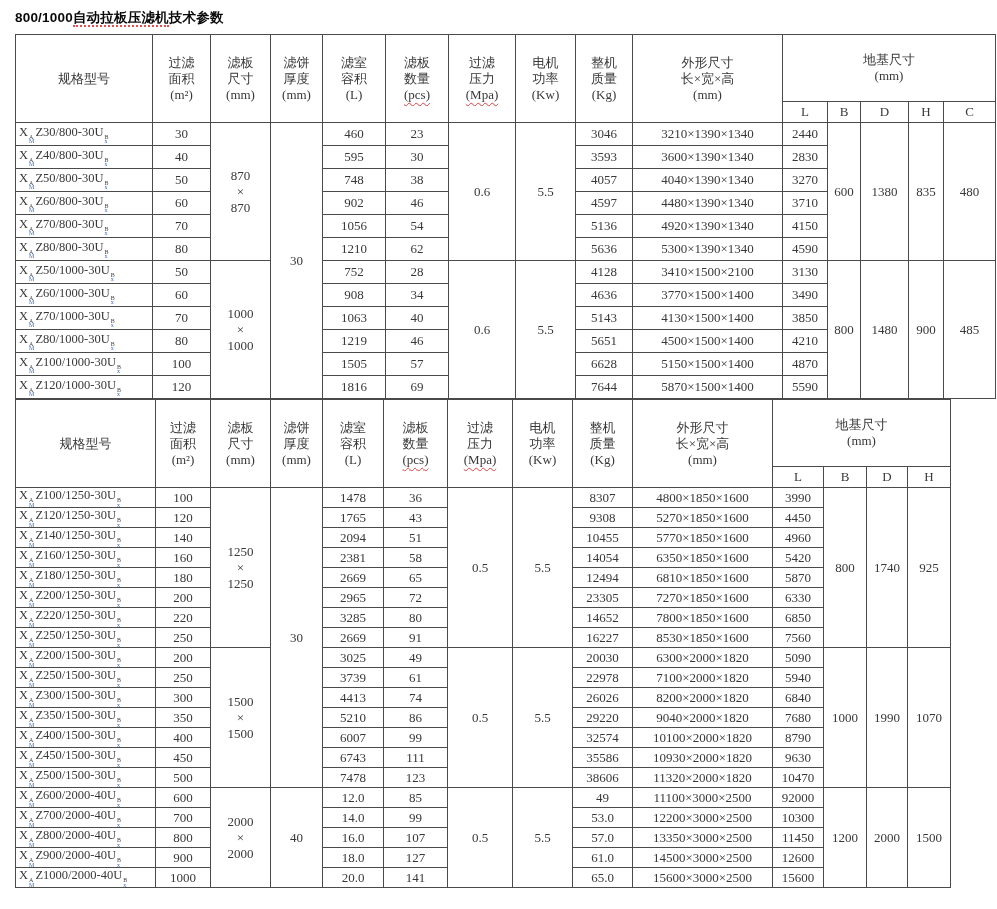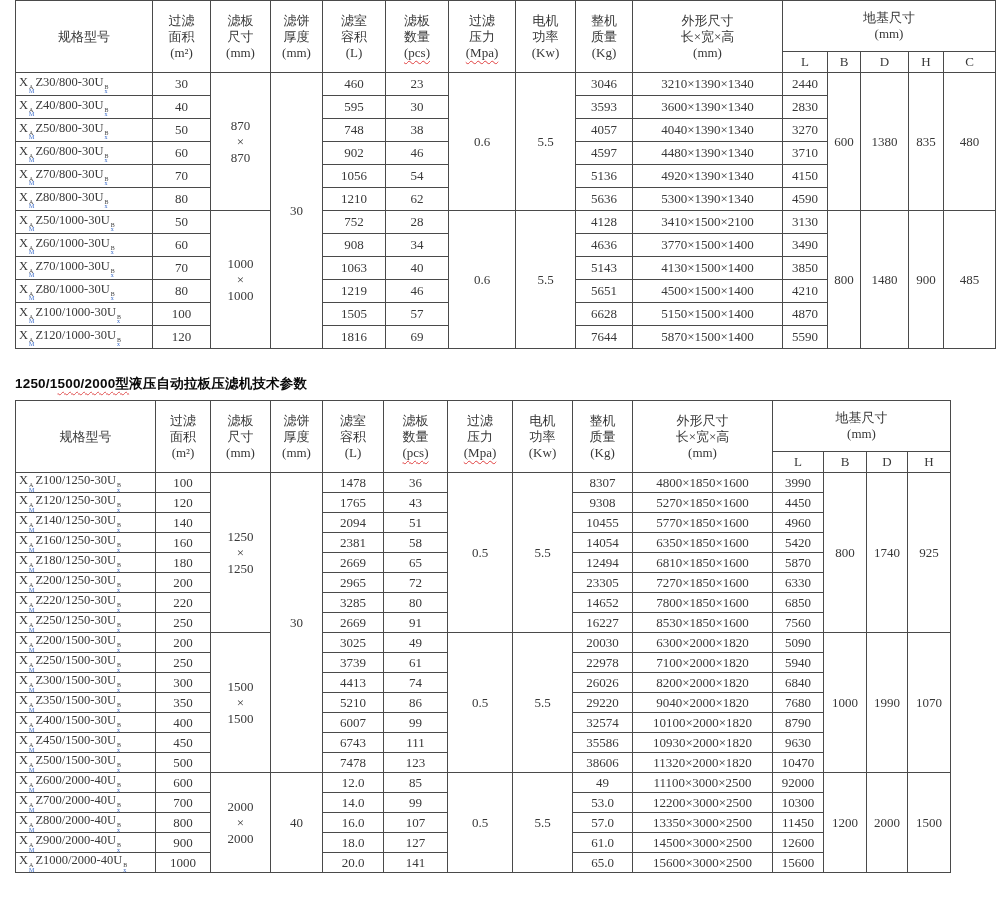--- a/index.html
+++ b/index.html
@@ -8,35 +8,36 @@
   .doc-title{font-family:"Liberation Sans","DejaVu Sans",sans-serif;font-weight:bold;
              font-size:13.5px;color:#0a0a0a;margin:9px 0 7px 15px;letter-spacing:0.2px;}
   .doc-title .mark-dotted{border-bottom:2px dotted #e05050;}
   .doc-title .mark-wavy{text-decoration-line:underline;text-decoration-style:wavy;
              text-decoration-color:#e05050;text-decoration-thickness:1px;text-underline-offset:3px;}
   .doc-title.second{margin-top:26px;}
   table{border-collapse:collapse;table-layout:fixed;margin-left:15px;}
   th,td{border:1px solid #4a4a4a;text-align:center;vertical-align:middle;
         font-weight:normal;font-size:13px;color:#383838;padding:0;overflow:hidden;}
   thead th div{line-height:16px;}
-  .hrow-main th{height:46px;padding:2px 0;}
+  .hrow-main th{height:46px;padding:10px 0;}
   .hrow-sub th{height:20px;}
   td.model{text-align:left;padding-left:3px;font-size:12.5px;white-space:nowrap;}
   .sq{text-decoration-line:underline;text-decoration-style:wavy;text-decoration-color:#e04040;
       text-decoration-thickness:1px;text-underline-offset:3px;}
   .ss{display:inline-flex;flex-direction:column;vertical-align:-3px;line-height:4.5px;
       font-size:6px;margin:0 1px;}
   .ss .sp{color:#444;}
   .ss .sb{color:#3a6bc9;}
 </style>
 </head>
 <body>
 
 <div id="page">
 
+  <div class="doc-title"><span>800/1000</span><span class="mark-dotted">自动拉板压滤机</span><span>技术参数</span></div>
 
   <table id="table1" style="width: 980px;">
       <colgroup>
         <col style="width: 137px;">
         <col style="width: 58px;">
         <col style="width: 60px;">
         <col style="width: 52px;">
         <col style="width: 63px;">
         <col style="width: 63px;">
         <col style="width: 67px;">
@@ -312,21 +313,20 @@
           <td>120</td>
           <td>1816</td>
           <td>69</td>
           <td>7644</td>
           <td>5870×1500×1400</td>
           <td>5590</td>
         </tr>
       </tbody>
     </table>
 
-  <div class="doc-title second"><span>1250/1</span><span class="mark-wavy">500/2000型</span><span>液压自动拉板压滤机技术参数</span></div>
 
   <table id="table2" style="width: 935px;">
       <colgroup>
         <col style="width: 140px;">
         <col style="width: 55px;">
         <col style="width: 60px;">
         <col style="width: 52px;">
         <col style="width: 61px;">
         <col style="width: 64px;">
         <col style="width: 65px;">

